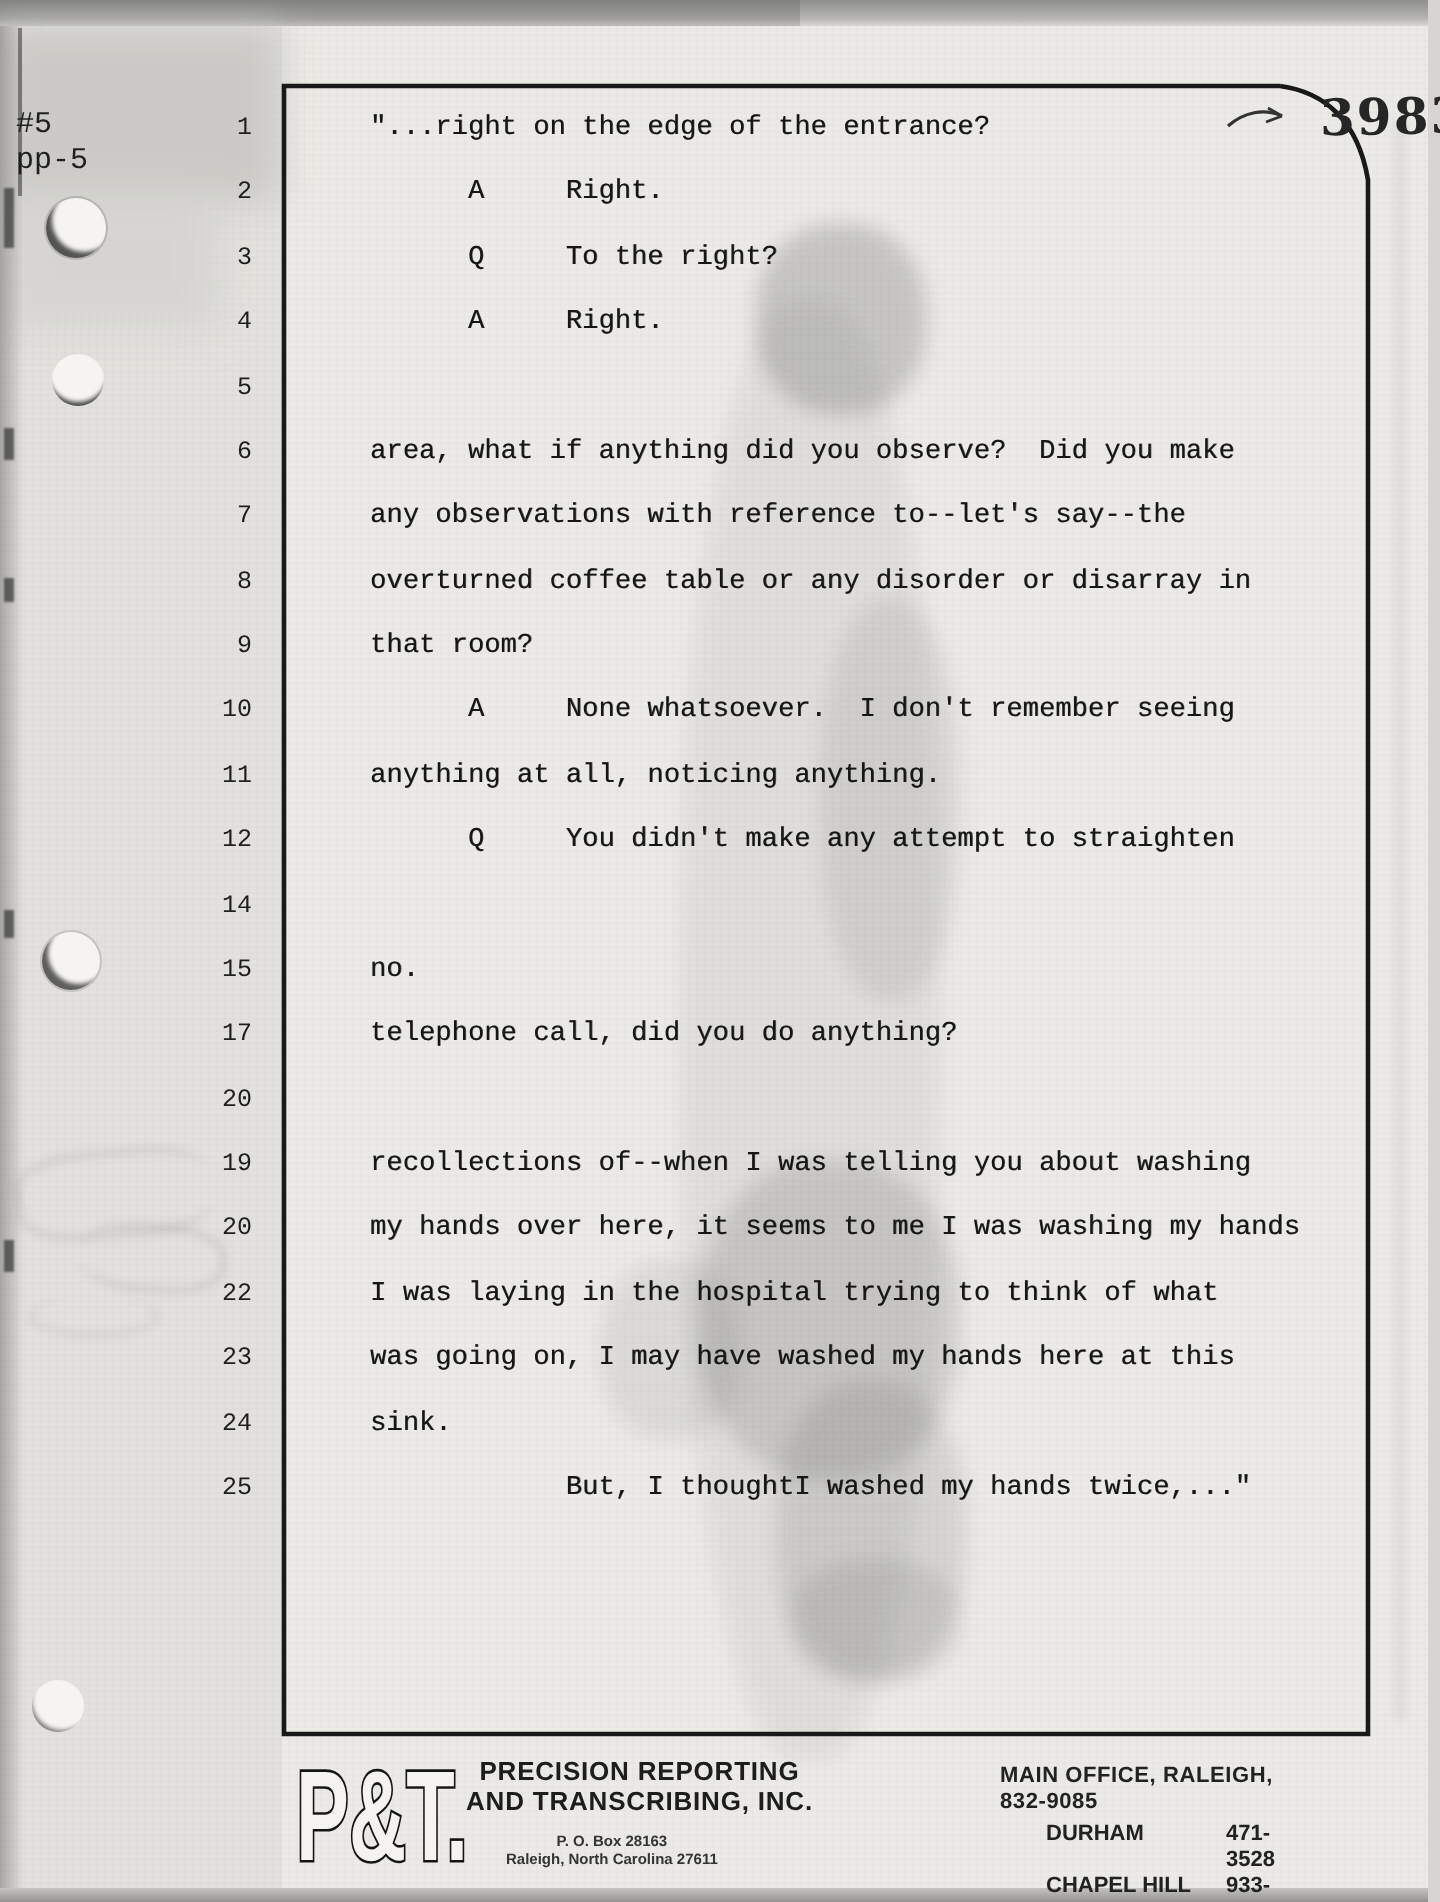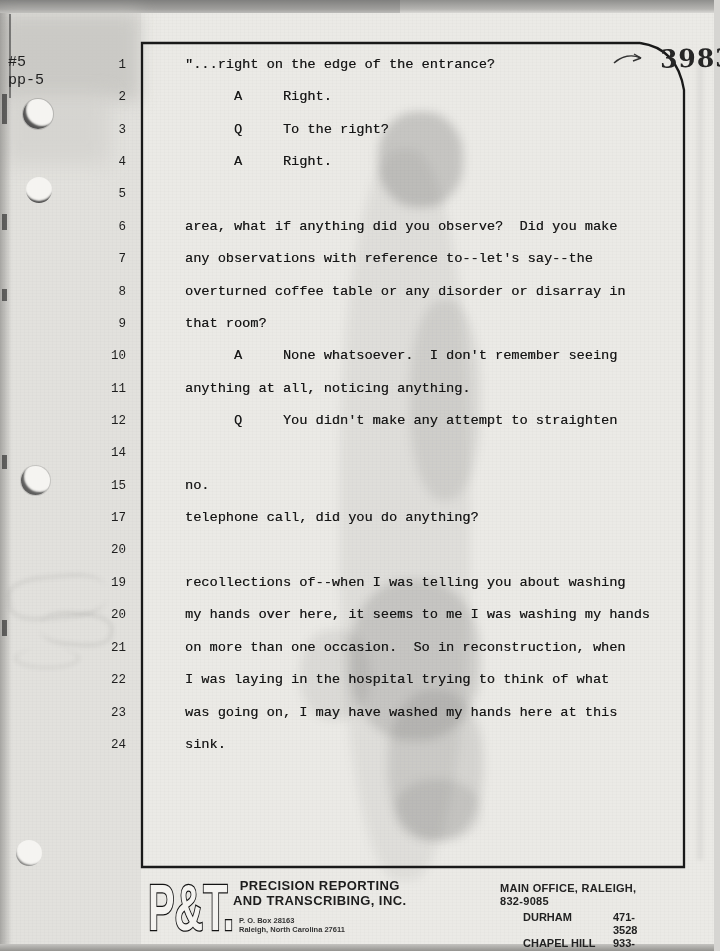--- a/index.html
+++ b/index.html
@@ -65,22 +65,22 @@
   .lnum{width:126px;text-align:right;flex:none;
     font-family:"Liberation Mono","DejaVu Sans Mono",monospace;font-size:12.5px;color:#1e1e1e;}
   .ltext{margin-left:59px;white-space:pre;
     font-family:"Liberation Mono","DejaVu Sans Mono",monospace;font-size:13.6px;color:#161616;
     text-shadow:0.3px 0 0 rgba(0,0,0,0.55);}
   
   .footer{position:absolute;left:0;top:872px;width:584px;height:79px;}
   .logo{position:absolute;left:146px;top:4px;}
   .company{position:absolute;left:233px;top:6px;
     font-weight:bold;font-size:13px;line-height:15px;letter-spacing:.4px;color:#1d1d1d;text-align:center;}
-  .address{position:absolute;left:239px;top:44px;
-    font-weight:bold;font-size:7.5px;line-height:9px;color:#343434;}
+  .address{position:absolute;left:253px;top:44px;
+    font-weight:bold;font-size:7.5px;line-height:9px;color:#343434;text-align:center;}
   .contacts{position:absolute;left:500px;top:10px;
     font-weight:bold;font-size:11px;line-height:13px;color:#222;}
   .main-office{letter-spacing:.3px;}
   .office-rows{margin-left:23px;margin-top:3px;}
   .office-row{display:flex;}
   .office-name{width:90px;flex:none;}
 </style>
 </head>
 <body>
 
@@ -196,34 +196,34 @@
       </div>
     <div class="row">
         <span class="lnum">19</span>
         <span class="ltext">recollections of--when I was telling you about washing</span>
       </div>
     <div class="row">
         <span class="lnum">20</span>
         <span class="ltext">my hands over here, it seems to me I was washing my hands</span>
       </div>
     <div class="row">
-        <span class="lnum">21</span>
-        <span class="ltext">on more than one occasion.  So in reconstruction, when</span>
-      </div>
-    <div class="row">
         <span class="lnum">22</span>
         <span class="ltext">I was laying in the hospital trying to think of what</span>
       </div>
     <div class="row">
         <span class="lnum">23</span>
         <span class="ltext">was going on, I may have washed my hands here at this</span>
       </div>
     <div class="row">
         <span class="lnum">24</span>
         <span class="ltext">sink.</span>
+      </div>
+    <div class="row">
+        <span class="lnum">25</span>
+        <span class="ltext">            But, I thoughtI washed my hands twice,..."</span>
       </div>
   </div>
 
   <div class="footer">
     <svg class="logo" width="92" height="66" viewBox="0 0 92 66">
       <text x="2" y="54" font-family="Liberation Sans, sans-serif" font-weight="bold" font-size="64" textLength="86" lengthAdjust="spacingAndGlyphs" fill="#f4f3f0" stroke="#141414" stroke-width="2.6" paint-order="stroke">P&amp;T.</text>
     </svg>
     <div class="company">
       <div>PRECISION REPORTING</div>
       <div>AND TRANSCRIBING, INC.</div>

